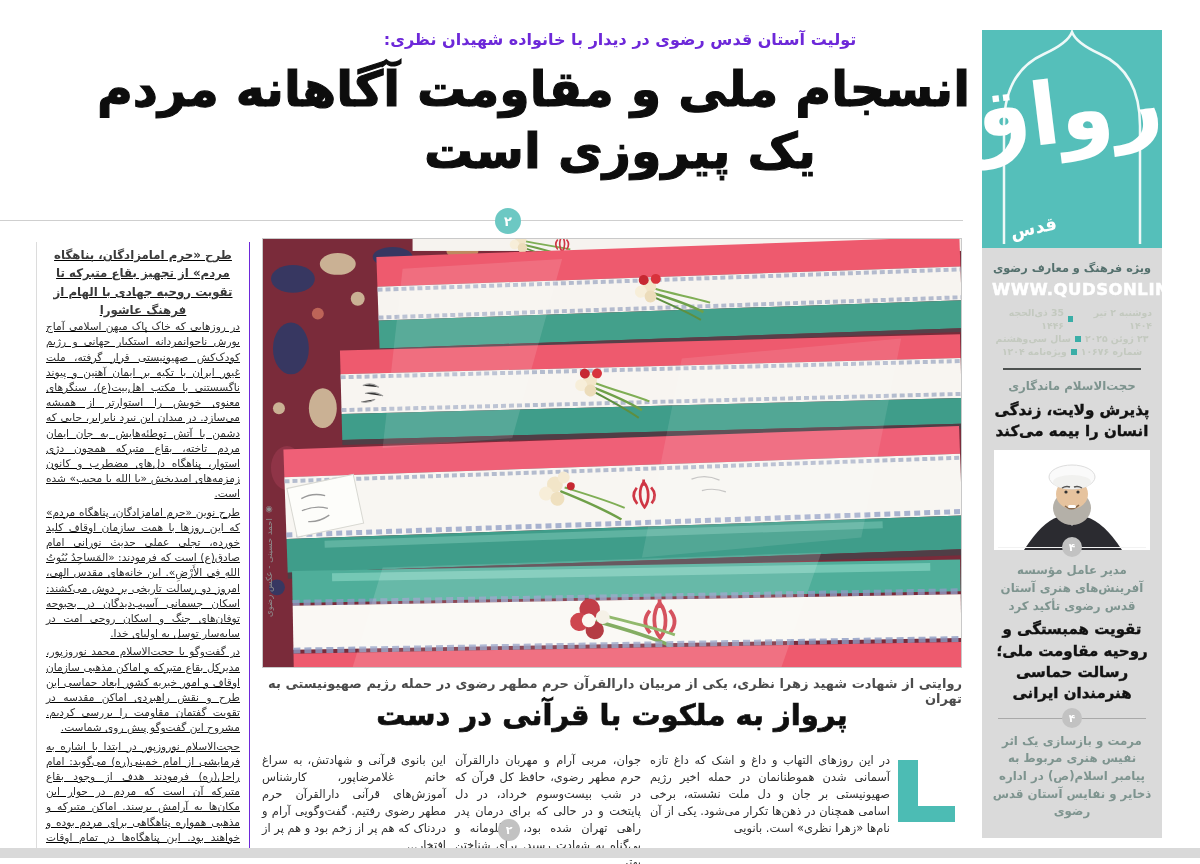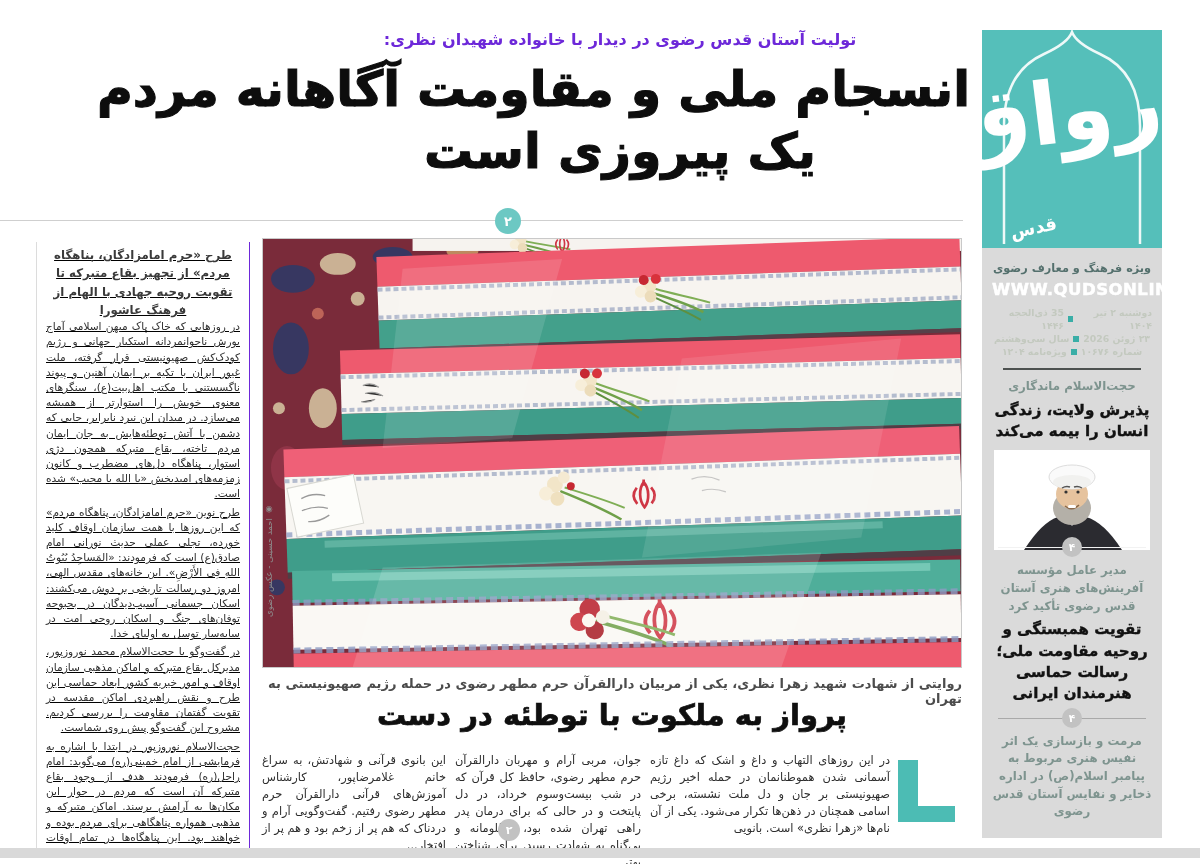--- a/index.html
+++ b/index.html
@@ -187,21 +187,21 @@
       </g>
 
       <polygon points="140,30 300,20 250,200 120,210" fill="#ffffff" opacity="0.12"></polygon>
       <polygon points="420,120 640,100 600,300 380,320" fill="#ffffff" opacity="0.10"></polygon>
       <polygon points="120,330 560,315 520,430 90,430" fill="#ffffff" opacity="0.14"></polygon>
     </svg>
   </div>
   <div class="credit">◉ احمد حسینی - عکس رضوی</div>
 
   <div class="feat-kicker">روایتی از شهادت شهید زهرا نظری، یکی از مربیان دارالقرآن حرم مطهر رضوی در حمله رژیم صهیونیستی به تهران</div>
-  <div class="feat-h">پرواز به ملکوت با توطئه در دست</div>
+  <div class="feat-h">پرواز به ملکوت با قرآنی در دست</div>
   <div class="lshape"></div>
   <div class="fcol fcol1">در این روزهای التهاب و داغ و اشک که داغ تازه آسمانی شدن هموطنانمان در حمله اخیر رژیم صهیونیستی بر جان و دل ملت نشسته، برخی اسامی همچنان در ذهن‌ها تکرار می‌شود. یکی از آن نام‌ها «زهرا نظری» است. بانویی</div>
   <div class="fcol fcol2">جوان، مربی آرام و مهربان دارالقرآن حرم مطهر رضوی، حافظ کل قرآن که در شب بیست‌وسوم خرداد، در دل پایتخت و در حالی که برای درمان پدر راهی تهران شده بود، مظلومانه و بی‌گناه به شهادت رسید. برای شناختن بهتر</div>
   <div class="fcol fcol3">این بانوی قرآنی و شهادتش، به سراغ خانم غلامرضاپور، کارشناس آموزش‌های قرآنی دارالقرآن حرم مطهر رضوی رفتیم. گفت‌وگویی آرام و دردناک که هم پر از زخم بود و هم پر از افتخار...</div>
   <div class="badge feat-badge">۲</div>
 
   <div class="logo-block">
     <svg class="logo-arch" width="180" height="218" viewBox="0 0 180 218">
       <path d="M22,214 L22,96 Q22,42 62,24 Q86,13 90,2 Q94,13 118,24 Q158,42 158,96 L158,214" fill="none" stroke="#ffffff" stroke-width="2.5" opacity="0.9"></path>
     </svg>
@@ -213,21 +213,21 @@
     <div class="ed-label">ویژه فرهنگ و معارف رضوی</div>
     <div class="site">WWW.QUDSONLINE.IR</div>
 
     <div class="dates">
       <div class="drow">
         <span>دوشنبه ۲ تیر ۱۴۰۴</span>
           <span class="sq"></span>
           <span>35 ذی‌الحجه ۱۴۴۶</span>
       </div>
       <div class="drow">
-        <span>۲۳ ژوئن 2026</span>
+        <span>۲۳ ژوئن ۲۰۲۵</span>
           <span class="sq"></span>
           <span>سال سی‌وهشتم</span>
       </div>
       <div class="drow">
         <span>شماره ۱۰۶۷۶</span>
           <span class="sq"></span>
           <span>ویژه‌نامه ۱۲۰۴</span>
       </div>
     </div>
 

